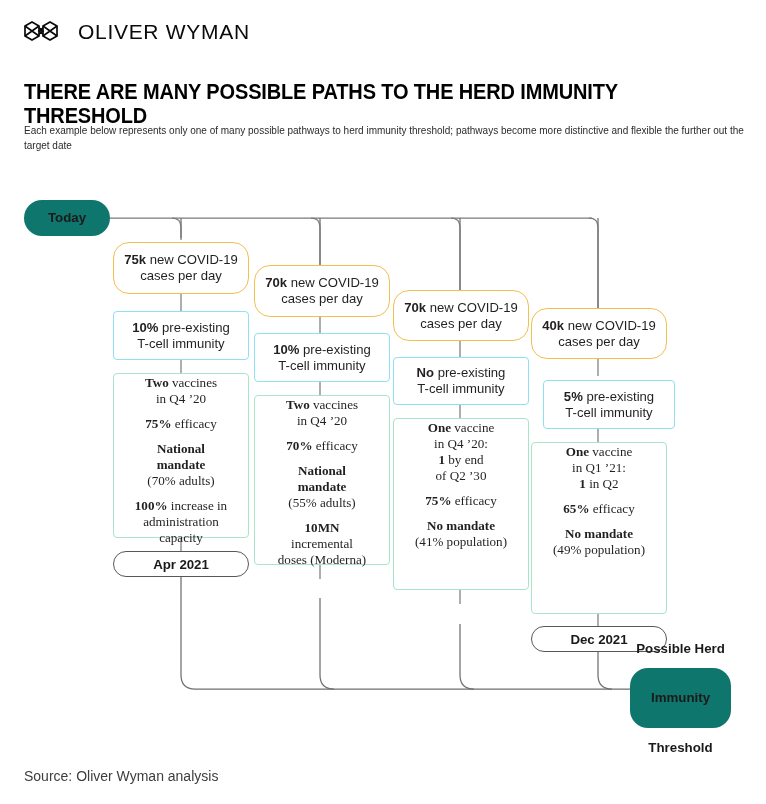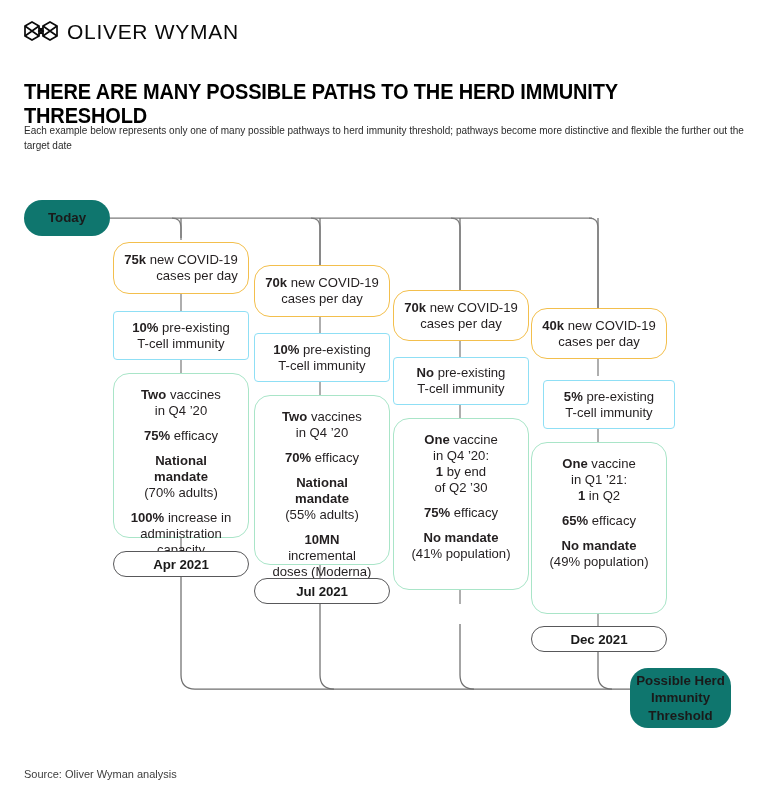--- a/index.html
+++ b/index.html
@@ -11,21 +11,21 @@
     font-family: "Liberation Sans", sans-serif;
     color: #231f20;
     position: relative;
     overflow: hidden;
   }
 
   
   #brand {
     position: absolute;
     left: 24px; top: 20px;
-    display: flex; align-items: center; gap: 9px;
+    display: flex; align-items: center; gap: 20px;
   }
   #brand .mark { width: 34px; height: 22px; display: block; }
   #brand .wordmark {
     font-size: 21px;
     letter-spacing: 0.7px;
     font-weight: 400;
     color: #0a0a0a;
     line-height: 1;
     white-space: nowrap;
   }
@@ -48,21 +48,21 @@
     left: 24px; top: 124px;
     width: 724px;
     font-size: 10px;
     line-height: 1.45;
     color: #2b2b2b;
   }
 
   #source {
     position: absolute;
     left: 24px; top: 768px;
-    font-size: 11px;
+    font-size: 14px;
     color: #3d3d3d;
   }
 
   
   #diagram {
     position: absolute;
     left: 0; top: 0;
     width: 766px; height: 804px;
   }
   #wires {
@@ -82,21 +82,21 @@
     align-items: center;
     justify-content: flex-start;
     text-align: center;
     font-size: 13.1px;
     line-height: 1.22;
     color: #231f20;
     padding: 9px 8px;
   }
   .node.cases   { border-color: #f3bf4d; border-radius: 16px; justify-content: center; }
   .node.tcell   { border-color: #8fdff5; border-radius: 4px; justify-content: center; }
-  .node.vaccine { border-color: #a9e5c8; border-radius: 16px; padding-top: 13px; }
+  .node.vaccine { border-color: #a9e5c8; border-radius: 4px; padding-top: 1px; font-family: Liberation Serif, serif; }
 
   .node .ln { display: block; }
   .node .blk { margin-bottom: 9px; }
   .node .blk:last-child { margin-bottom: 0; }
   .node b { font-weight: bold; }
 
   .pill {
     position: absolute;
     background: #ffffff;
     border: 1.4px solid #58585a;
@@ -185,21 +185,21 @@
       <path d="M320 598 v77 q0 14 14 14"></path>
       <path d="M460 624 v51 q0 14 14 14"></path>
       <path d="M598 650 v25 q0 14 14 14"></path>
     </g>
   </svg>
 
   <div class="chip" style="left:24px; top:200px; width:86px; height:36px;">
     <span>Today</span>
   </div>
 
-  <div class="node cases" style="left:113px; top:242px; width:136px; height:52px;text-align:right;">
+  <div class="node cases" style="left:113px; top:242px; width:136px; height:52px;">
     <div class="blk">
       <span class="ln"><b>75k</b><span> new COVID-19</span></span>
       <span class="ln">cases per day</span>
     </div>
   </div>
 
   <div class="node tcell" style="left:113px; top:311px; width:136px; height:49px;">
     <div class="blk">
       <span class="ln"><b>10%</b><span> pre-existing</span></span>
       <span class="ln">T-cell immunity</span>
@@ -255,21 +255,20 @@
         <span class="ln"><b>mandate</b></span>
         <span class="ln">(55% adults)</span>
       </div>
       <div class="blk">
         <span class="ln"><b>10MN</b></span>
         <span class="ln">incremental</span>
         <span class="ln">doses (Moderna)</span>
       </div>
     </div>
 
-  <div class="pill" style="left:254px; top:578px; width:136px; height:26px;">Jul 2021</div>
 
   <div class="node cases" style="left:393px; top:290px; width:136px; height:51px;">
     <div class="blk">
       <span class="ln"><b>70k</b><span> new COVID-19</span></span>
       <span class="ln">cases per day</span>
     </div>
   </div>
 
   <div class="node tcell" style="left:393px; top:357px; width:136px; height:48px;">
     <div class="blk">
@@ -319,19 +318,19 @@
         <span class="ln"><b>65%</b> efficacy</span>
       </div>
       <div class="blk">
         <span class="ln"><b>No mandate</b></span>
         <span class="ln">(49% population)</span>
       </div>
     </div>
 
   <div class="pill" style="left:531px; top:626px; width:136px; height:26px;">Dec 2021</div>
 
-  <div class="chip" style="left:630px; top:668px; width:101px; height:60px; flex-direction:column;" id="threshold-chip">
+  <div class="chip" style="left:630px; top:668px; width:101px; height:60px; flex-direction:column;gap:32px;" id="threshold-chip">
       <span>Possible Herd</span>
       <span>Immunity</span>
       <span>Threshold</span>
     </div>
 
 </div>
 
 </body></html>

